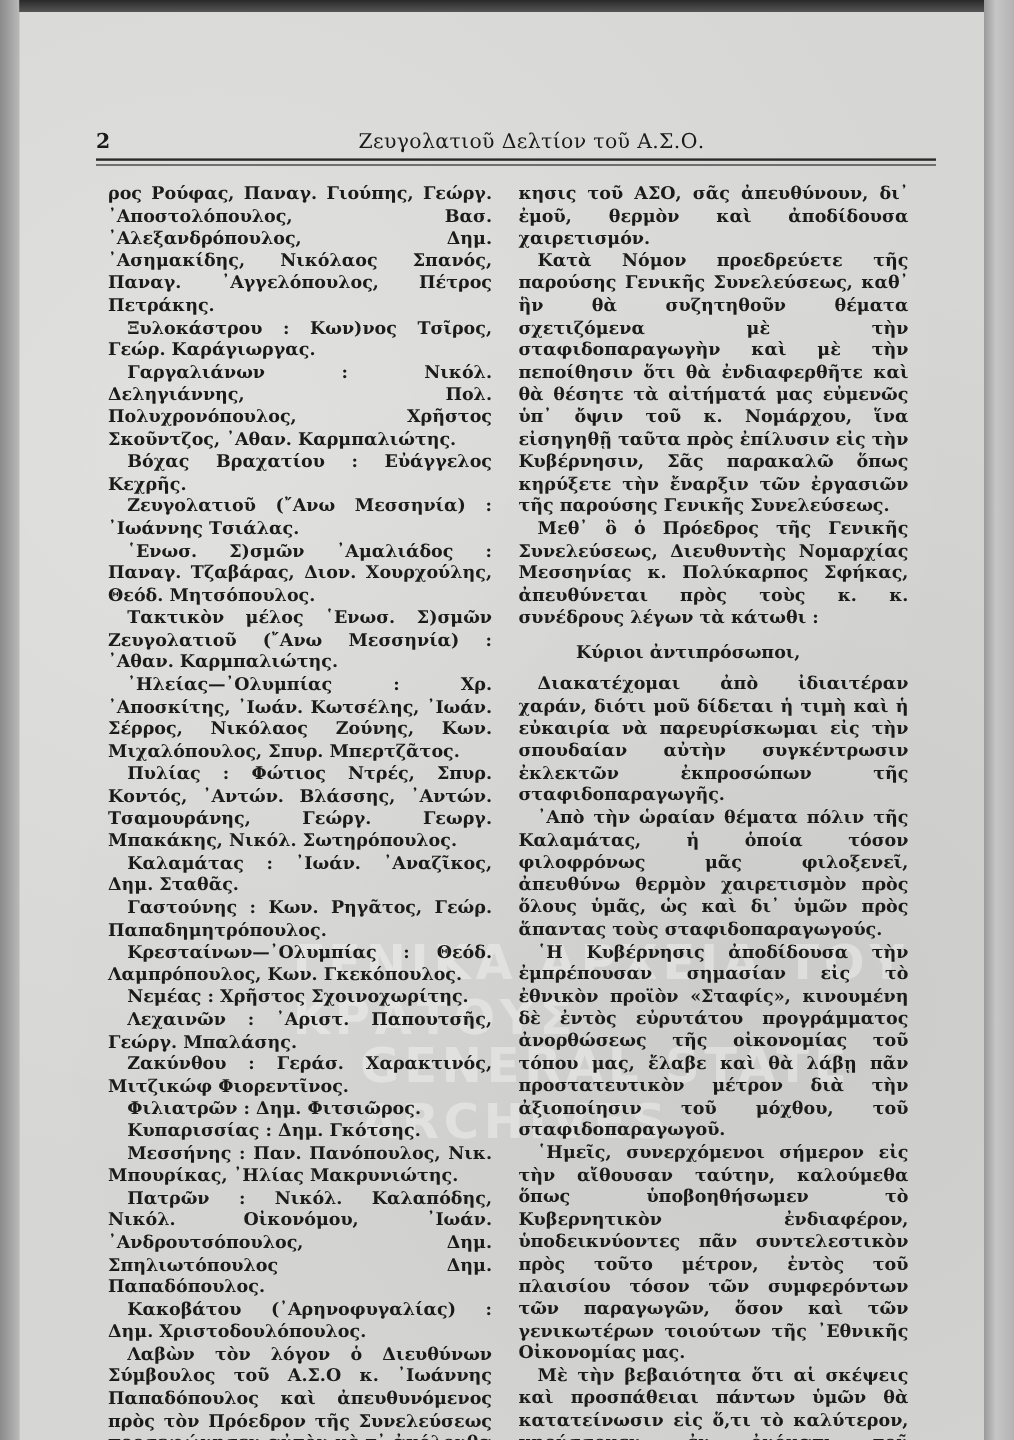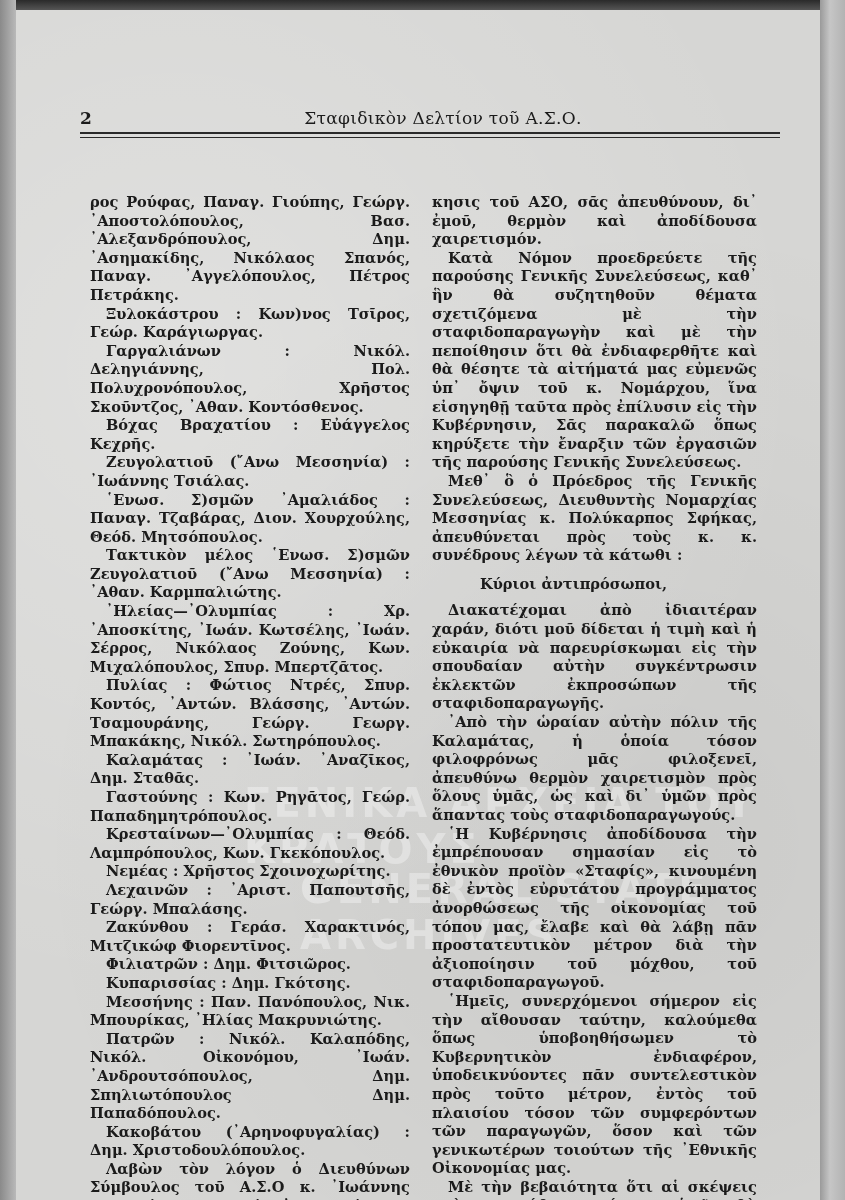--- a/index.html
+++ b/index.html
@@ -48,55 +48,55 @@
       position: absolute; top: 153px;
       font-size: 14.6px; line-height: 18.6px; color: #1b1b1b;
       font-weight: bold;
     }
     .col-left { left: 90px; width: 320px; }
     .col-right { left: 432px; width: 325px; }
     .para {
       margin: 0; text-align: justify; text-indent: 16px;
       hyphens: none;
     }
-    .para.cont { text-indent: 0; margin-top: 40px; }
+    .para.cont { text-indent: 0; }
     .para.heading-like { text-indent: 48px; margin: 10px 0 8px 0; }
     .watermark {
       position: absolute; left: 244px; top: 780px; width: 520px;
       font-family: "DejaVu Sans", sans-serif; font-weight: bold;
       color: rgba(255,255,255,0.35); font-size: 40px; letter-spacing: 4px;
       pointer-events: none;
     }
     .watermark .wm2 { display: block; margin-top: -6px; margin-left: 56px; }
   </style>
 </head>
 <body>
 
 <div class="top-edge"></div>
 <div class="left-edge"></div>
 <div class="right-edge"></div>
 
 <div class="page"></div>
 
 <div class="header">
   <span class="page-number">2</span>
-  <span class="running-title">Σταφιδικὸν Δελτίον τοῦ Α.Σ.Ο.</span>
+  <span class="running-title">Ζευγολατιοῦ Δελτίον τοῦ Α.Σ.Ο.</span>
 </div>
 <div class="rule r1"></div>
 <div class="rule r2"></div>
 
 <div class="watermark">
   <span>ΓΕΝΙΚΑ ΑΡΧΕΙΑ ΤΟΥ ΚΡΑΤΟΥΣ</span>
   <span class="wm2">GENERAL STATE ARCHIVES</span>
 </div>
 
 <div class="column col-left" id="col-left">
     <p class="para cont">ρος Ρούφας, Παναγ. Γιούπης, Γεώργ. ᾿Αποστολόπουλος, Βασ. ᾿Αλεξανδρόπουλος, Δημ. ᾿Ασημακίδης, Νικόλαος Σπανός, Παναγ. ᾿Αγγελόπουλος, Πέτρος Πετράκης.</p>
     <p class="para">Ξυλοκάστρου : Κων)νος Τσῖρος, Γεώρ. Καράγιωργας.</p>
-    <p class="para">Γαργαλιάνων : Νικόλ. Δεληγιάννης, Πολ. Πολυχρονόπουλος, Χρῆστος Σκοῦντζος, ᾿Αθαν. Κοντόσθενος.</p>
+    <p class="para">Γαργαλιάνων : Νικόλ. Δεληγιάννης, Πολ. Πολυχρονόπουλος, Χρῆστος Σκοῦντζος, ᾿Αθαν. Καρμπαλιώτης.</p>
     <p class="para">Βόχας Βραχατίου : Εὐάγγελος Κεχρῆς.</p>
     <p class="para">Ζευγολατιοῦ (῎Ανω Μεσσηνία) : ᾿Ιωάννης Τσιάλας.</p>
     <p class="para">῾Ενωσ. Σ)σμῶν ᾿Αμαλιάδος : Παναγ. Τζαβάρας, Διον. Χουρχούλης, Θεόδ. Μητσόπουλος.</p>
     <p class="para">Τακτικὸν μέλος ῾Ενωσ. Σ)σμῶν Ζευγολατιοῦ (῎Ανω Μεσσηνία) : ᾿Αθαν. Καρμπαλιώτης.</p>
     <p class="para">᾿Ηλείας—᾿Ολυμπίας : Χρ. ᾿Αποσκίτης, ᾿Ιωάν. Κωτσέλης, ᾿Ιωάν. Σέρρος, Νικόλαος Ζούνης, Κων. Μιχαλόπουλος, Σπυρ. Μπερτζᾶτος.</p>
     <p class="para">Πυλίας : Φώτιος Ντρές, Σπυρ. Κοντός, ᾿Αντών. Βλάσσης, ᾿Αντών. Τσαμουράνης, Γεώργ. Γεωργ. Μπακάκης, Νικόλ. Σωτηρόπουλος.</p>
     <p class="para">Καλαμάτας : ᾿Ιωάν. ᾿Αναζῖκος, Δημ. Σταθᾶς.</p>
     <p class="para">Γαστούνης : Κων. Ρηγᾶτος, Γεώρ. Παπαδημητρόπουλος.</p>
     <p class="para">Κρεσταίνων—᾿Ολυμπίας : Θεόδ. Λαμπρόπουλος, Κων. Γκεκόπουλος.</p>
     <p class="para">Νεμέας : Χρῆστος Σχοινοχωρίτης.</p>
@@ -108,17 +108,17 @@
     <p class="para">Πατρῶν : Νικόλ. Καλαπόδης, Νικόλ. Οἰκονόμου, ᾿Ιωάν. ᾿Ανδρουτσόπουλος, Δημ. Σπηλιωτόπουλος Δημ. Παπαδόπουλος.</p>
     <p class="para">Κακοβάτου (᾿Αρηνοφυγαλίας) : Δημ. Χριστοδουλόπουλος.</p>
     <p class="para">Λαβὼν τὸν λόγον ὁ Διευθύνων Σύμβουλος τοῦ Α.Σ.Ο κ. ᾿Ιωάννης Παπαδόπουλος καὶ ἀπευθυνόμενος πρὸς τὸν Πρόεδρον τῆς Συνελεύσεως προσεφώνησεν αὐτὸν μὲ τ᾿ ἀκόλουθα :</p>
   </div>
 <div class="column col-right" id="col-right">
     <p class="para cont">κησις τοῦ ΑΣΟ, σᾶς ἀπευθύνουν, δι᾿ ἐμοῦ, θερμὸν καὶ ἀποδίδουσα χαιρετισμόν.</p>
     <p class="para">Κατὰ Νόμον προεδρεύετε τῆς παρούσης Γενικῆς Συνελεύσεως, καθ᾿ ἣν θὰ συζητηθοῦν θέματα σχετιζόμενα μὲ τὴν σταφιδοπαραγωγὴν καὶ μὲ τὴν πεποίθησιν ὅτι θὰ ἐνδιαφερθῆτε καὶ θὰ θέσητε τὰ αἰτήματά μας εὐμενῶς ὑπ᾿ ὄψιν τοῦ κ. Νομάρχου, ἵνα εἰσηγηθῇ ταῦτα πρὸς ἐπίλυσιν εἰς τὴν Κυβέρνησιν, Σᾶς παρακαλῶ ὅπως κηρύξετε τὴν ἔναρξιν τῶν ἐργασιῶν τῆς παρούσης Γενικῆς Συνελεύσεως.</p>
     <p class="para">Μεθ᾿ ὃ ὁ Πρόεδρος τῆς Γενικῆς Συνελεύσεως, Διευθυντὴς Νομαρχίας Μεσσηνίας κ. Πολύκαρπος Σφήκας, ἀπευθύνεται πρὸς τοὺς κ. κ. συνέδρους λέγων τὰ κάτωθι :</p>
     <p class="para heading-like">Κύριοι ἀντιπρόσωποι,</p>
     <p class="para">Διακατέχομαι ἀπὸ ἰδιαιτέραν χαράν, διότι μοῦ δίδεται ἡ τιμὴ καὶ ἡ εὐκαιρία νὰ παρευρίσκωμαι εἰς τὴν σπουδαίαν αὐτὴν συγκέντρωσιν ἐκλεκτῶν ἐκπροσώπων τῆς σταφιδοπαραγωγῆς.</p>
-    <p class="para">᾿Απὸ τὴν ὡραίαν αὐτὴν πόλιν τῆς Καλαμάτας, ἡ ὁποία τόσον φιλοφρόνως μᾶς φιλοξενεῖ, ἀπευθύνω θερμὸν χαιρετισμὸν πρὸς ὅλους ὑμᾶς, ὡς καὶ δι᾿ ὑμῶν πρὸς ἅπαντας τοὺς σταφιδοπαραγωγούς.</p>
+    <p class="para">᾿Απὸ τὴν ὡραίαν θέματα πόλιν τῆς Καλαμάτας, ἡ ὁποία τόσον φιλοφρόνως μᾶς φιλοξενεῖ, ἀπευθύνω θερμὸν χαιρετισμὸν πρὸς ὅλους ὑμᾶς, ὡς καὶ δι᾿ ὑμῶν πρὸς ἅπαντας τοὺς σταφιδοπαραγωγούς.</p>
     <p class="para">῾Η Κυβέρνησις ἀποδίδουσα τὴν ἐμπρέπουσαν σημασίαν εἰς τὸ ἐθνικὸν προϊὸν «Σταφίς», κινουμένη δὲ ἐντὸς εὐρυτάτου προγράμματος ἀνορθώσεως τῆς οἰκονομίας τοῦ τόπου μας, ἔλαβε καὶ θὰ λάβῃ πᾶν προστατευτικὸν μέτρον διὰ τὴν ἀξιοποίησιν τοῦ μόχθου, τοῦ σταφιδοπαραγωγοῦ.</p>
     <p class="para">῾Ημεῖς, συνερχόμενοι σήμερον εἰς τὴν αἴθουσαν ταύτην, καλούμεθα ὅπως ὑποβοηθήσωμεν τὸ Κυβερνητικὸν ἐνδιαφέρον, ὑποδεικνύοντες πᾶν συντελεστικὸν πρὸς τοῦτο μέτρον, ἐντὸς τοῦ πλαισίου τόσον τῶν συμφερόντων τῶν παραγωγῶν, ὅσον καὶ τῶν γενικωτέρων τοιούτων τῆς ᾿Εθνικῆς Οἰκονομίας μας.</p>
     <p class="para">Μὲ τὴν βεβαιότητα ὅτι αἱ σκέψεις καὶ προσπάθειαι πάντων ὑμῶν θὰ κατατείνωσιν εἰς ὅ,τι τὸ καλύτερον, κηρύσσομεν, ἐν ὀνόματι τοῦ Βασιλέως ἡμῶν καὶ τῆς ᾿Εθνικῆς Κυβερνήσεως, τὴν ἔναρξιν τῶν ἐργασιῶν τῆς παρούσης Γενικῆς Συνελεύσεως, εὐχόμενοι εὐόδωσιν τῶν ἐργασιῶν της καὶ πλήρη ἐπιτυχίαν τῶν ἐπιδιωκομένων σκοπῶν.</p>
   </div>
 
 </body></html>

